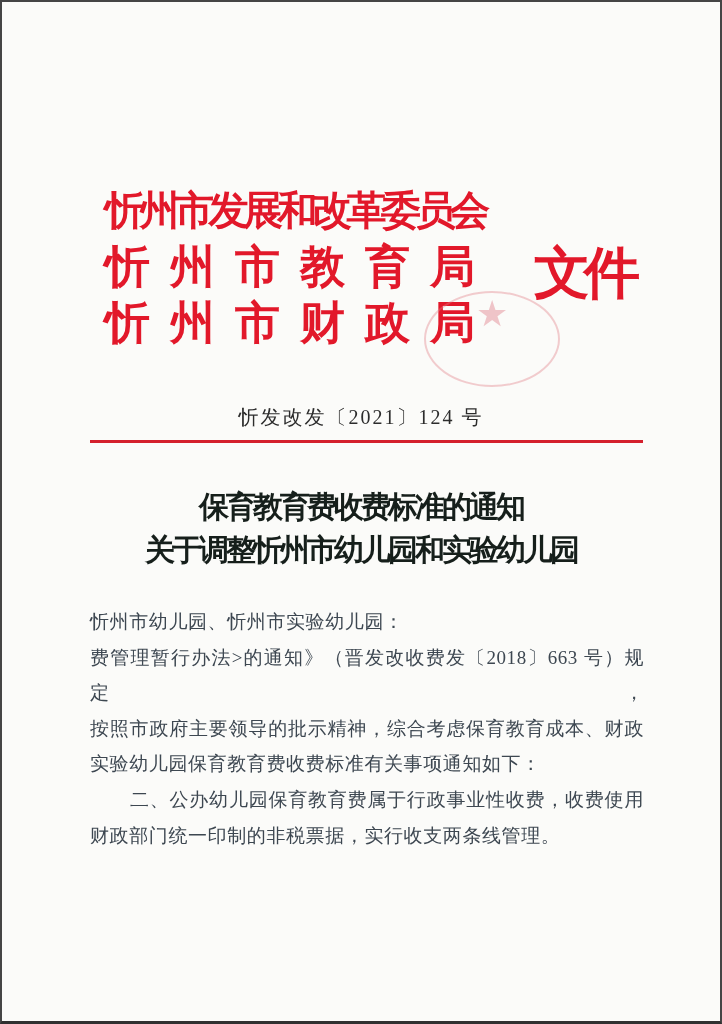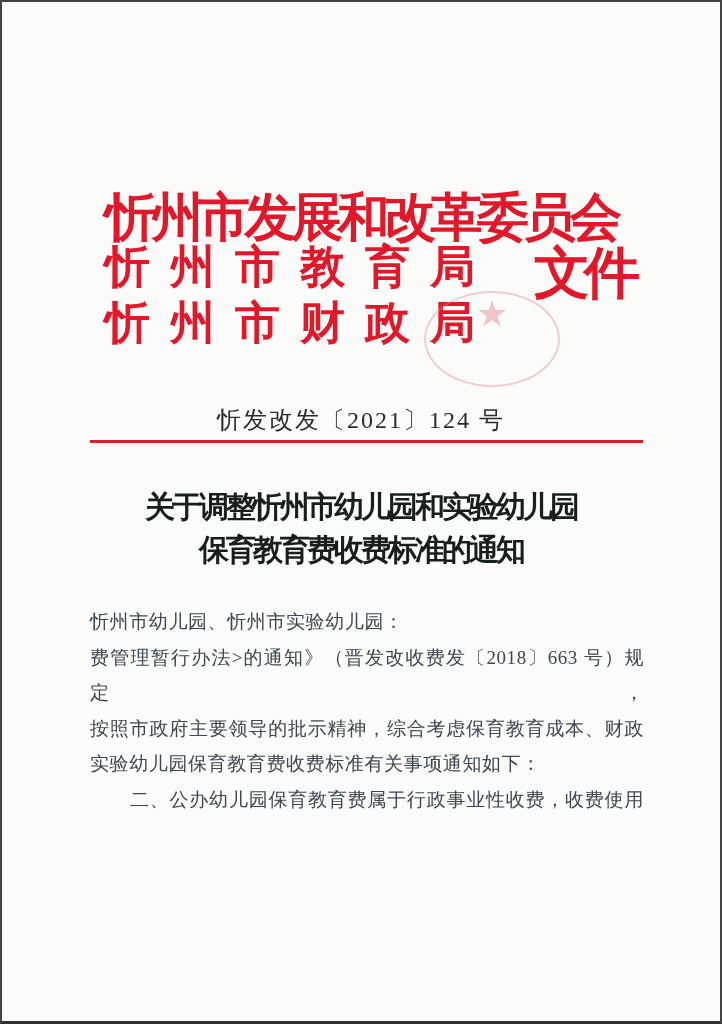--- a/index.html
+++ b/index.html
@@ -9,21 +9,21 @@
   *{margin:0;padding:0;box-sizing:border-box;}
   html,body{background:#e9e9e9;}
   .page{
     position:relative;width:722px;height:1024px;background:var(--paper);
     border:2px solid #454545;border-bottom:3px solid #303030;
     font-family:"Liberation Serif","DejaVu Serif",serif;overflow:hidden;
   }
   
   .agency1{
     position:absolute;left:103px;top:181px;width:400px;
-    font-size:52px;font-weight:bold;color:var(--red);
+    font-size:40px;font-weight:bold;color:var(--red);
     letter-spacing:-5.5px;white-space:nowrap;
   }
   .agency-row{
     position:absolute;left:103px;width:370px;height:54px;
     display:flex;justify-content:space-between;align-items:center;
     font-size:45px;font-weight:bold;color:var(--red);line-height:1;
   }
   .agency-row.r2{top:238px;}
   .agency-row.r3{top:294px;}
   .doctype{
@@ -36,21 +36,21 @@
     position:absolute;left:422px;top:289px;width:136px;height:96px;
     border:2px solid var(--seal);border-radius:50%;
   }
   .seal-star{
     position:absolute;left:474px;top:294px;font-size:36px;line-height:1;
     color:rgba(228,142,152,0.5);font-family:"DejaVu Sans",sans-serif;
   }
   
   .doc-number{
     position:absolute;left:0;top:402px;width:100%;text-align:center;
-    font-size:24px;letter-spacing:2px;color:var(--ink-number);
+    font-size:20px;letter-spacing:2px;color:var(--ink-number);
   }
   .red-rule{
     position:absolute;left:88px;top:438px;width:553px;height:3px;
     background:var(--rule);
   }
   
   .title{
     position:absolute;left:0;top:483px;width:100%;text-align:center;
     font-size:30px;font-weight:bold;line-height:43px;
     letter-spacing:-3px;color:var(--ink-title);
@@ -94,25 +94,26 @@
     </div>
 
   <div class="seal"></div>
   <div class="seal-star">★</div>
 
   <div class="doc-number">忻发改发〔2021〕124 号</div>
 
   <div class="red-rule"></div>
 
   <div class="title">
+    <div>保育教育费收费标准的通知</div>
     <div>关于调整忻州市幼儿园和实验幼儿园</div>
-    <div>保育教育费收费标准的通知</div>
   </div>
 
   <div class="body">
       <div class="bline">忻州市幼儿园、忻州市实验幼儿园：</div>
       <div class="bline jl">费管理暂行办法&gt;的通知》（晋发改收费发〔2018〕663 号）规定，</div>
       <div class="bline jl">按照市政府主要领导的批示精神，综合考虑保育教育成本、财政</div>
       <div class="bline">实验幼儿园保育教育费收费标准有关事项通知如下：</div>
       <div class="bline ind jl">二、公办幼儿园保育教育费属于行政事业性收费，收费使用</div>
+      <div class="bline">财政部门统一印制的非税票据，实行收支两条线管理。</div>
     </div>
 
 </div>
 
 </body></html>

